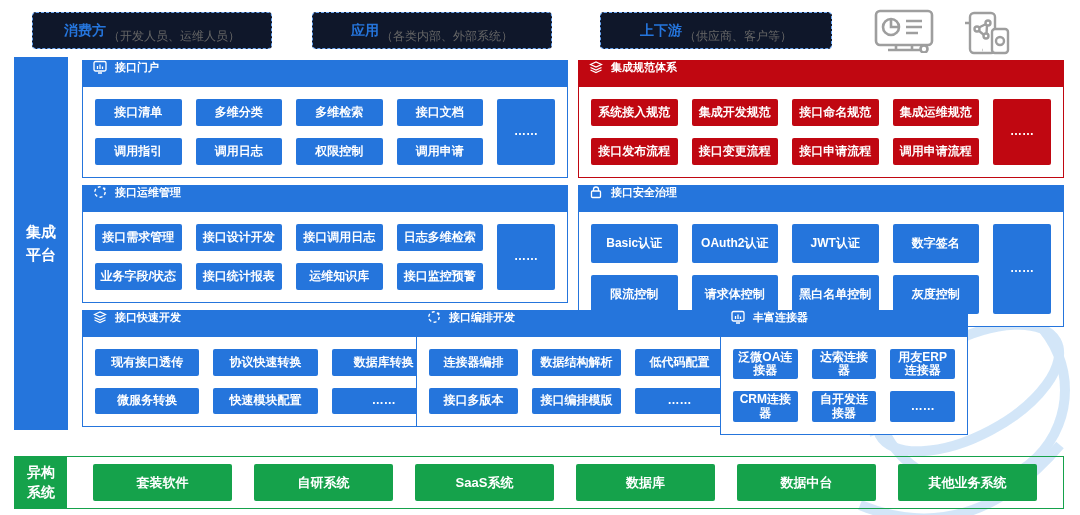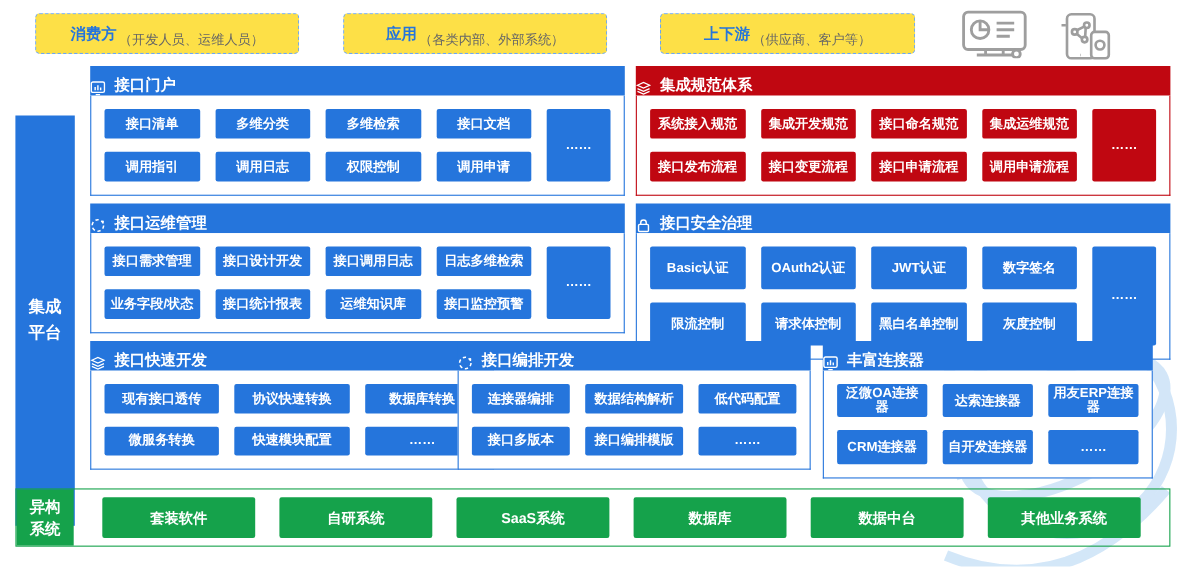--- a/index.html
+++ b/index.html
@@ -9,46 +9,46 @@
   *{box-sizing:border-box;margin:0;padding:0;}
   html,body{width:1080px;height:515px;}
   body{
     position:relative;width:1080px;height:515px;background:#ffffff;
     font-family:"Liberation Sans","DejaVu Sans",sans-serif;overflow:hidden;
   }
   
   .top-box{
     position:absolute;top:12px;height:37px;border:1px dashed var(--dash);
     border-radius:4px;display:flex;align-items:center;justify-content:center;
-    gap:2px;background:#fde047;white-space:nowrap;
+    gap:2px;background:#0f172a;white-space:nowrap;
   }
   #tb0{left:32px;width:240px;} #tb1{left:312px;width:240px;} #tb2{left:600px;width:232px;}
   .top-box .tb-title{color:var(--blue);font-weight:bold;font-size:14px;}
   .top-box .tb-sub{color:var(--gray);font-size:12px;margin-top:12px;}
   .top-icon{position:absolute;color:var(--icon-gray);}
   #icon-monitor{left:874px;top:9px;}
   #icon-mobile{left:962px;top:11px;}
   
   .side-bar{
     position:absolute;left:14px;top:57px;width:54px;height:373px;background:var(--blue);
     display:flex;flex-direction:column;align-items:center;justify-content:center;
-    color:#fff;font-size:15px;font-weight:bold;line-height:1.5;margin-top:48px;
+    color:#fff;font-size:15px;font-weight:bold;line-height:1.5;
   }
   
   .section{position:absolute;display:flex;flex-direction:column;}
   #s0{left:82px;top:60px;width:486px;height:118px;}
   #s1{left:578px;top:60px;width:486px;height:118px;}
   #s2{left:82px;top:185px;width:486px;height:118px;}
   #s3{left:578px;top:185px;width:486px;height:142px;}
   #s4{left:82px;top:310px;width:367px;height:117px;}
   #s5{left:416px;top:310px;width:321px;height:117px;}
-  #s6{left:748px;top:310px;width:300px;height:117px;}
+  #s6{left:720px;top:310px;width:248px;height:117px;}
   .sec-header{
-    height:27px;flex:0 0 27px;display:flex;align-items:flex-end;gap:8px;
-    padding-left:0;color:#fff;font-size:14px;font-weight:bold;
+    height:27px;flex:0 0 27px;display:flex;align-items:flex-start;gap:8px;
+    padding-left:11px;color:#fff;font-size:11px;font-weight:bold;
   }
   .sec-icon{display:flex;align-items:center;}
   .sec-body{
     flex:1;background:#fff;border:1px solid;border-top:none;
     display:grid;column-gap:14px;row-gap:12px;padding:12px;
     grid-auto-rows:1fr;align-items:stretch;
   }
   .cols4 .sec-body{grid-template-columns:repeat(4,1fr) 58px;}
   .cols3 .sec-body{grid-template-columns:repeat(3,1fr);}
   .theme-blue .sec-header{background:var(--blue);}
@@ -58,21 +58,21 @@
   .theme-red .sec-body{border-color:var(--red);}
   .theme-red .btn{background:var(--red);}
   .btn{
     color:#fff;font-size:12px;font-weight:bold;border-radius:2px;
     display:flex;align-items:center;justify-content:center;text-align:center;
     line-height:1.1;padding:2px 3px;min-height:26px;
   }
   .more-tall{grid-column:5;grid-row:1 / span 2;}
   
   .bottom-wrap{
-    position:absolute;left:14px;top:444px;width:1050px;height:53px;
+    position:absolute;left:14px;top:456px;width:1050px;height:53px;
     border:1px solid var(--green);display:flex;
   }
   .bottom-label{
     width:52px;flex:0 0 52px;background:var(--green);color:#fff;
     display:flex;flex-direction:column;align-items:center;justify-content:center;
     font-size:14px;font-weight:bold;line-height:1.4;
   }
   .bottom-items{flex:1;display:flex;align-items:center;gap:22px;padding:0 26px;}
   .bottom-btn{
     flex:1;height:37px;background:var(--green);color:#fff;font-size:13px;font-weight:bold;

